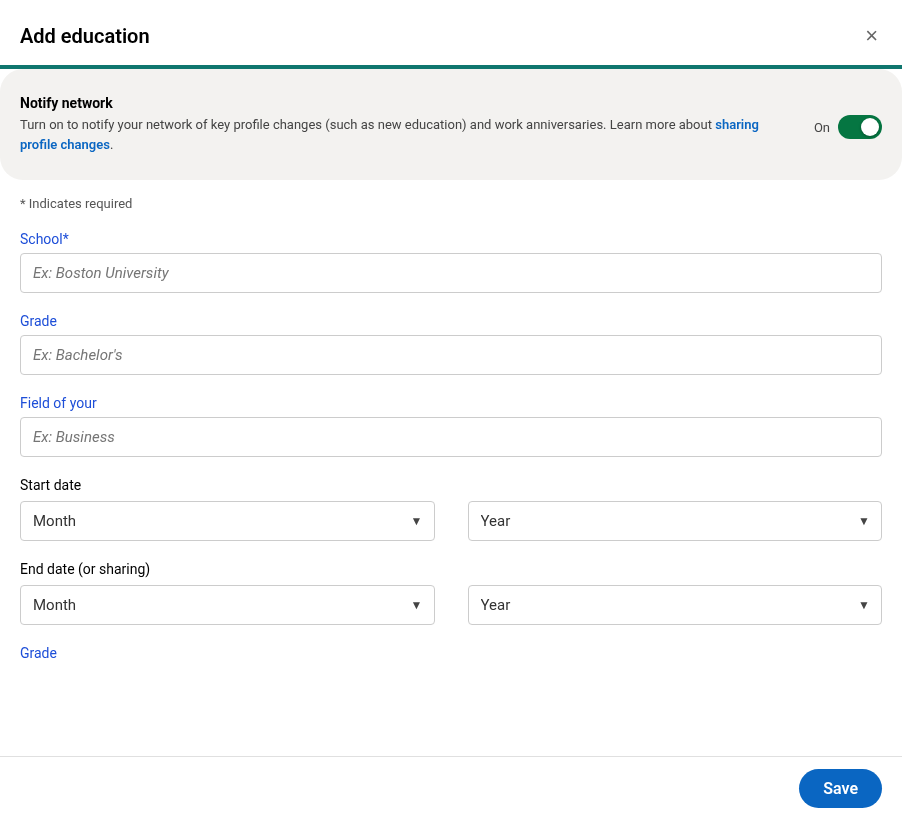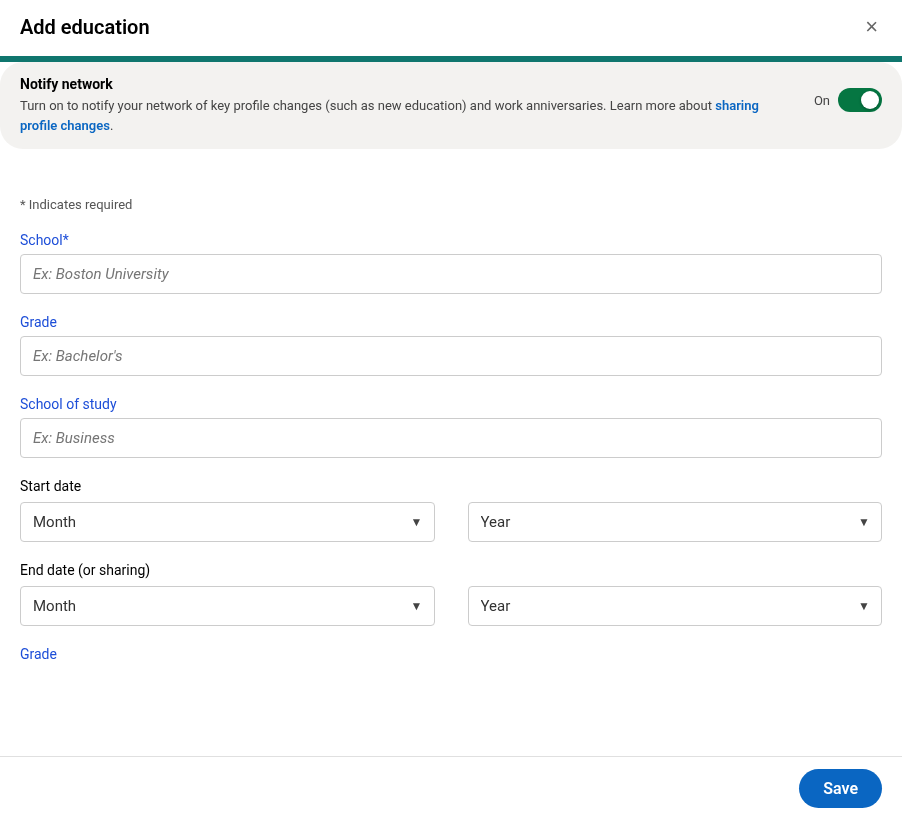--- a/index.html
+++ b/index.html
@@ -22,22 +22,22 @@
       background: #fff;
       position: relative;
       display: flex;
       flex-direction: column;
     }
 
     .modal-header {
       display: flex;
       justify-content: space-between;
       align-items: center;
-      padding: 12px 20px 14px 20px;
-      border-bottom: 6px solid #0f766e;
+      padding: 21px 20px 14px 20px;
+      border-bottom: 4px solid #0f766e;
     }
 
     .modal-title {
       font-size: 20px;
       font-weight: 600;
       color: #000;
     }
 
     .close-btn {
       background: none;
@@ -47,21 +47,21 @@
       display: flex;
       align-items: center;
       justify-content: center;
       color: #666;
       font-size: 22px;
       line-height: 1;
     }
 
     .notify-banner {
       background: #f3f2f0;
-      padding: 14px 20px;
+      padding: 26px 20px;
       display: flex;
       align-items: flex-start;
       justify-content: space-between;
       gap: 20px;
       border-radius: 23px;
     }
 
     .notify-text {
       flex: 1;
     }
@@ -83,21 +83,21 @@
       color: #0a66c2;
       font-weight: 600;
       text-decoration: none;
     }
 
     .notify-toggle-area {
       display: flex;
       align-items: center;
       gap: 8px;
       flex-shrink: 0;
-      margin-top: 12px;
+      margin-top: 20px;
       justify-content: flex-end;
     }
 
     .toggle-label {
       font-size: 13px;
       color: #444;
     }
 
     .toggle {
       position: relative;
@@ -129,21 +129,20 @@
       background: #fff;
       top: 3px;
       right: 3px;
       transition: right 0.2s;
       box-shadow: 0 1px 3px rgba(0,0,0,0.3);
     }
 
     .modal-body {
       padding: 16px 20px;
       flex: 1;
-      margin-top: 32px;
     }
 
     .required-note {
       font-size: 13px;
       color: #555;
       margin-bottom: 20px;
     }
 
     .form-group {
       margin-bottom: 20px;
@@ -266,21 +265,21 @@
       <label class="form-label">School*</label>
       <input type="text" class="form-input" placeholder="Ex: Boston University" style="">
     </div>
 
     <div class="form-group">
       <label class="form-label">Grade</label>
       <input type="text" class="form-input" placeholder="Ex: Bachelor's" style="">
     </div>
 
     <div class="form-group">
-      <label class="form-label">School of study</label>
+      <label class="form-label">Field of your</label>
       <input type="text" class="form-input" placeholder="Ex: Business" style="">
     </div>
 
     <div class="form-group">
       <label class="date-group-label">Start date</label>
       <div class="date-row">
         <div class="date-select-wrapper">
           <select class="form-select" id="start-month"><option value="">Month</option><option value="January">January</option><option value="February">February</option><option value="March">March</option><option value="April">April</option><option value="May">May</option><option value="June">June</option><option value="July">July</option><option value="August">August</option><option value="September">September</option><option value="October">October</option><option value="November">November</option><option value="December">December</option></select>
           <span class="select-arrow">▼</span>
         </div>

